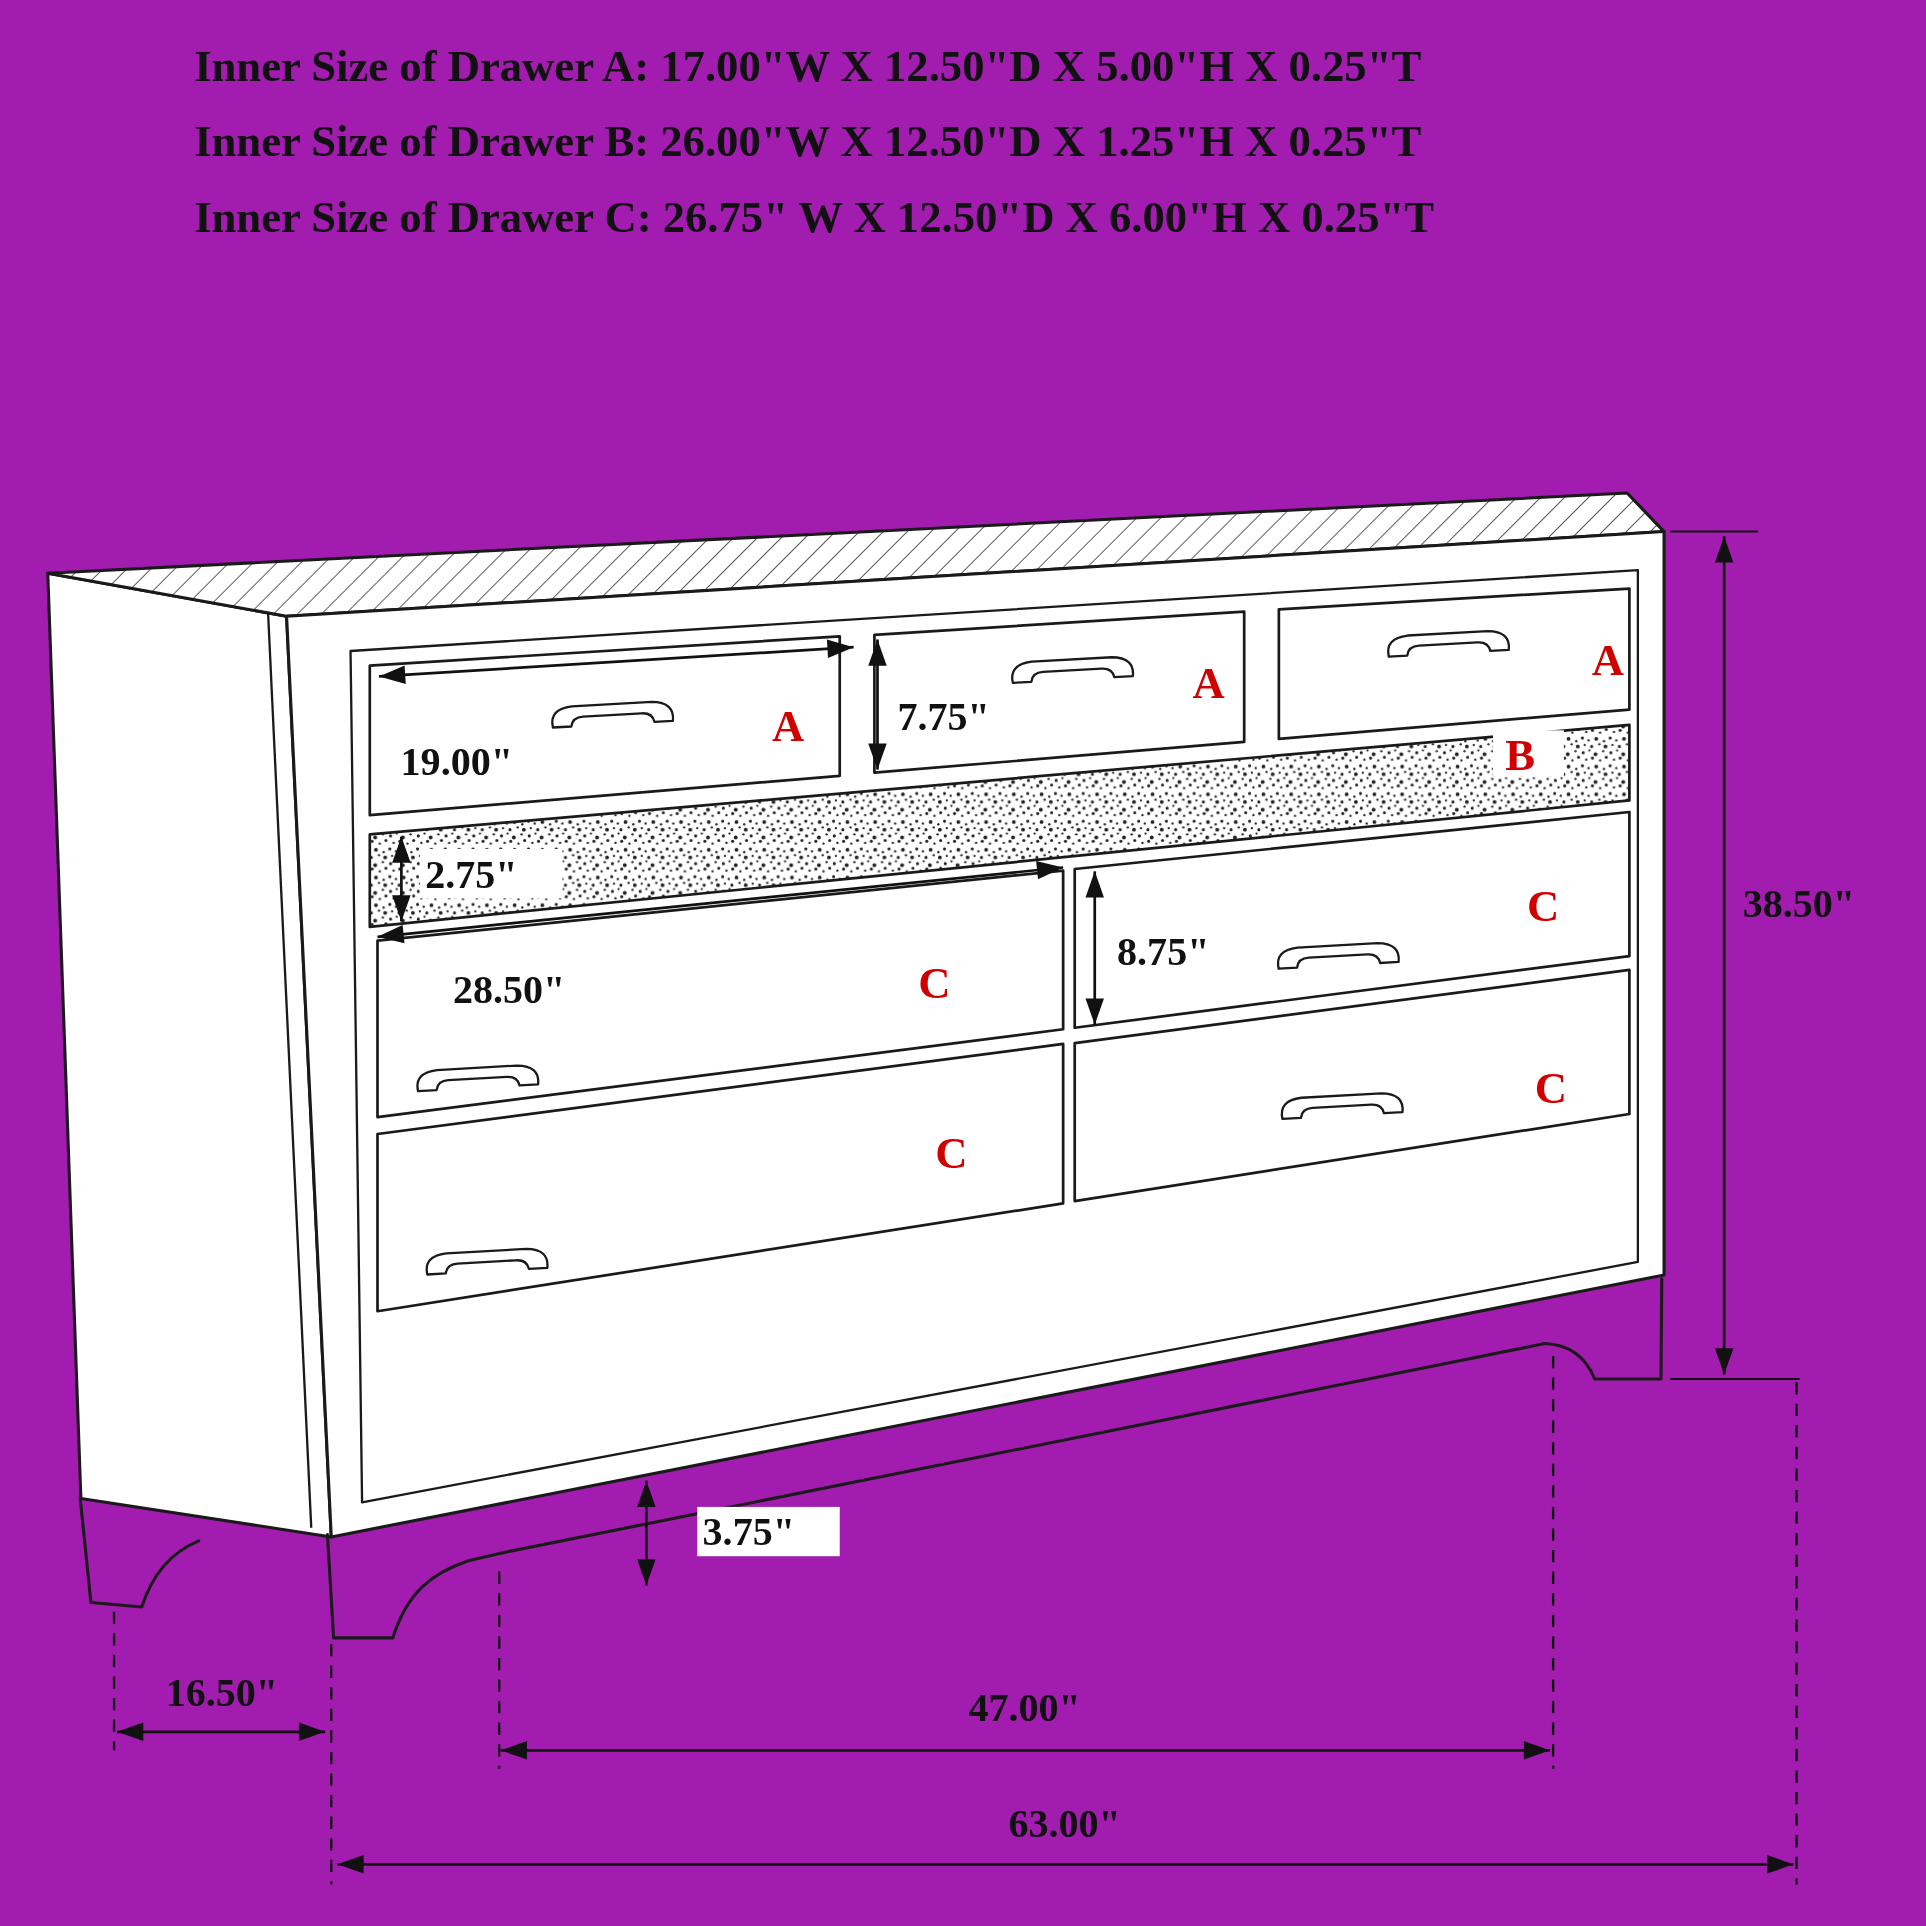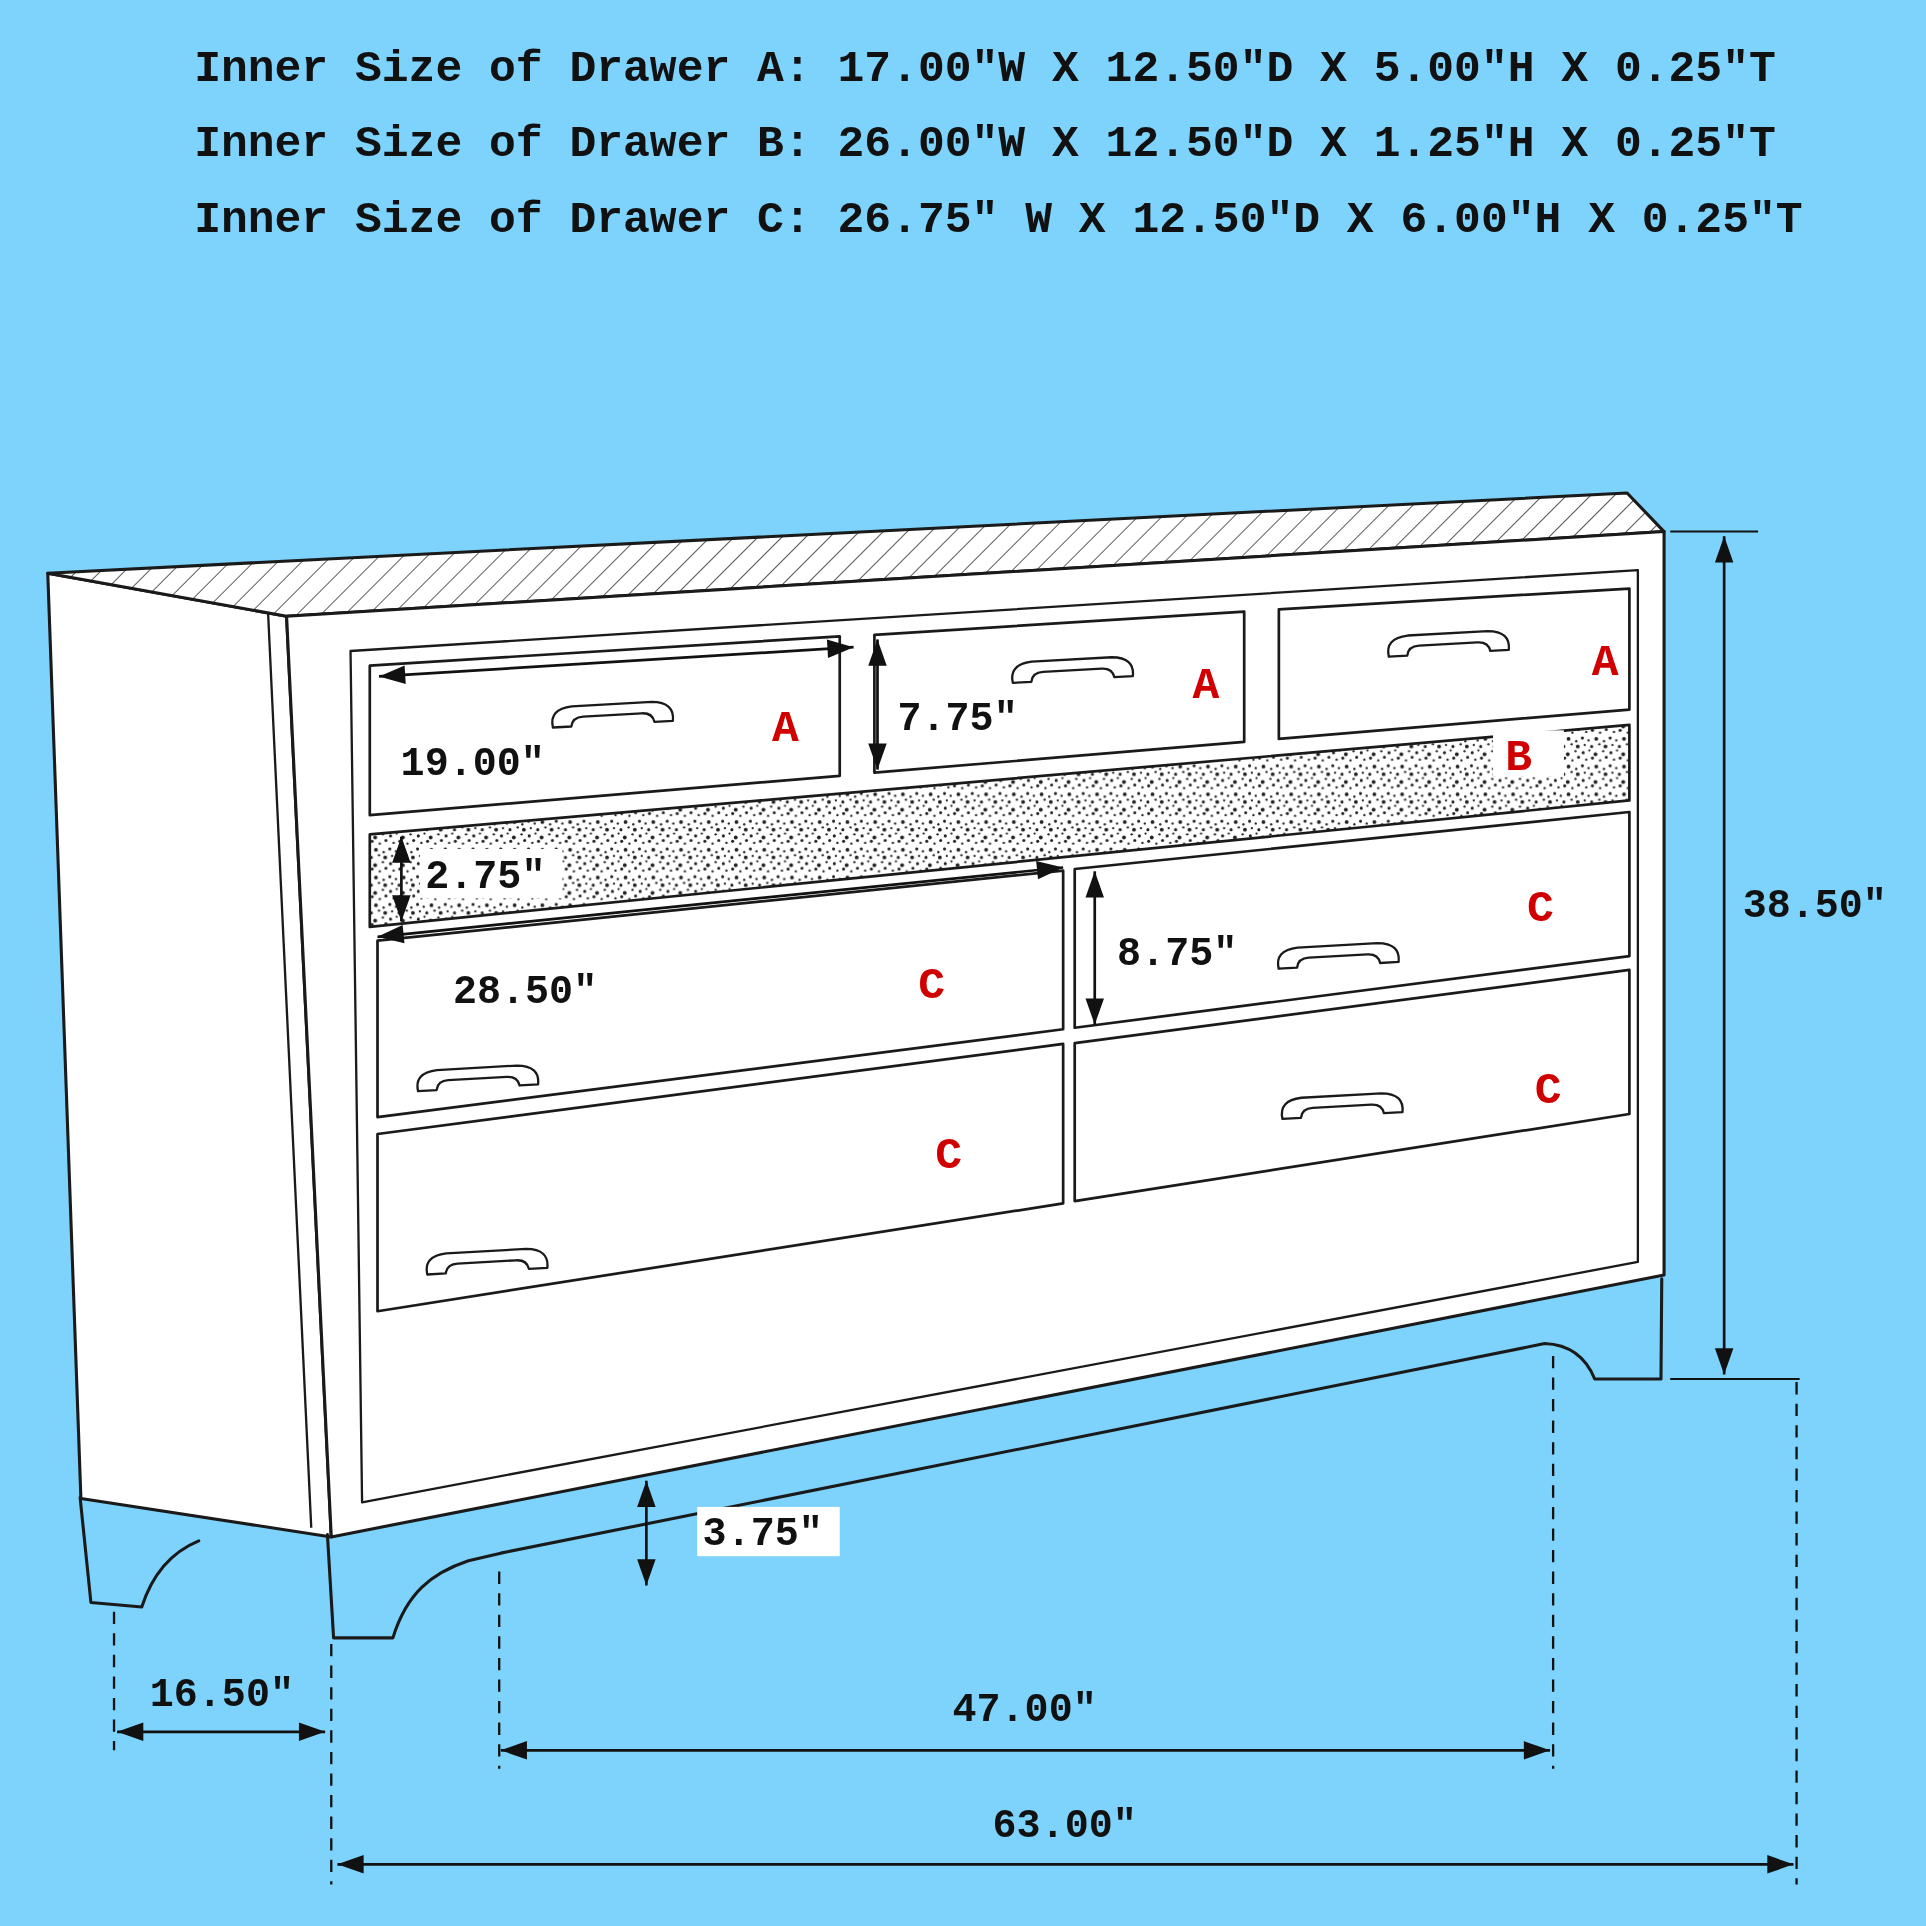--- a/index.html
+++ b/index.html
@@ -1,21 +1,21 @@
 <!DOCTYPE html>
 <html style="font-size:12.3px"><head>
 <meta charset="utf-8">
 <title>Diagram</title>
 <style>
   html,body { margin:0; padding:0; background:#ffffff; }
   .canvas {
     position:relative;
     width:1926px; height:1926px;
-    background:#7dd3fc;
-    font-family:Liberation Mono, monospace;
+    background:#a21caf;
+    font-family:Liberation Serif, serif;
     text-align:center;
   }
   svg { display:block; }
   .outline      { fill:#ffffff; stroke:#1a1a1a; stroke-width:4;   stroke-linejoin:round; }
   .outline-thin { fill:none;    stroke:#1a1a1a; stroke-width:3;   stroke-linejoin:round; }
   .drawer       { fill:#ffffff; stroke:#1a1a1a; stroke-width:3.5; stroke-linejoin:round; }
   .speckled     { stroke:#1a1a1a; stroke-width:3.5; stroke-linejoin:round; }
   .foot         { fill:none; stroke:#1a1a1a; stroke-width:4; stroke-linejoin:round; stroke-linecap:round; }
   .handle       { fill:#ffffff; stroke:#1a1a1a; stroke-width:3; stroke-linejoin:round; }
   .dim          { stroke:#111111; stroke-width:3.5; fill:none; }

